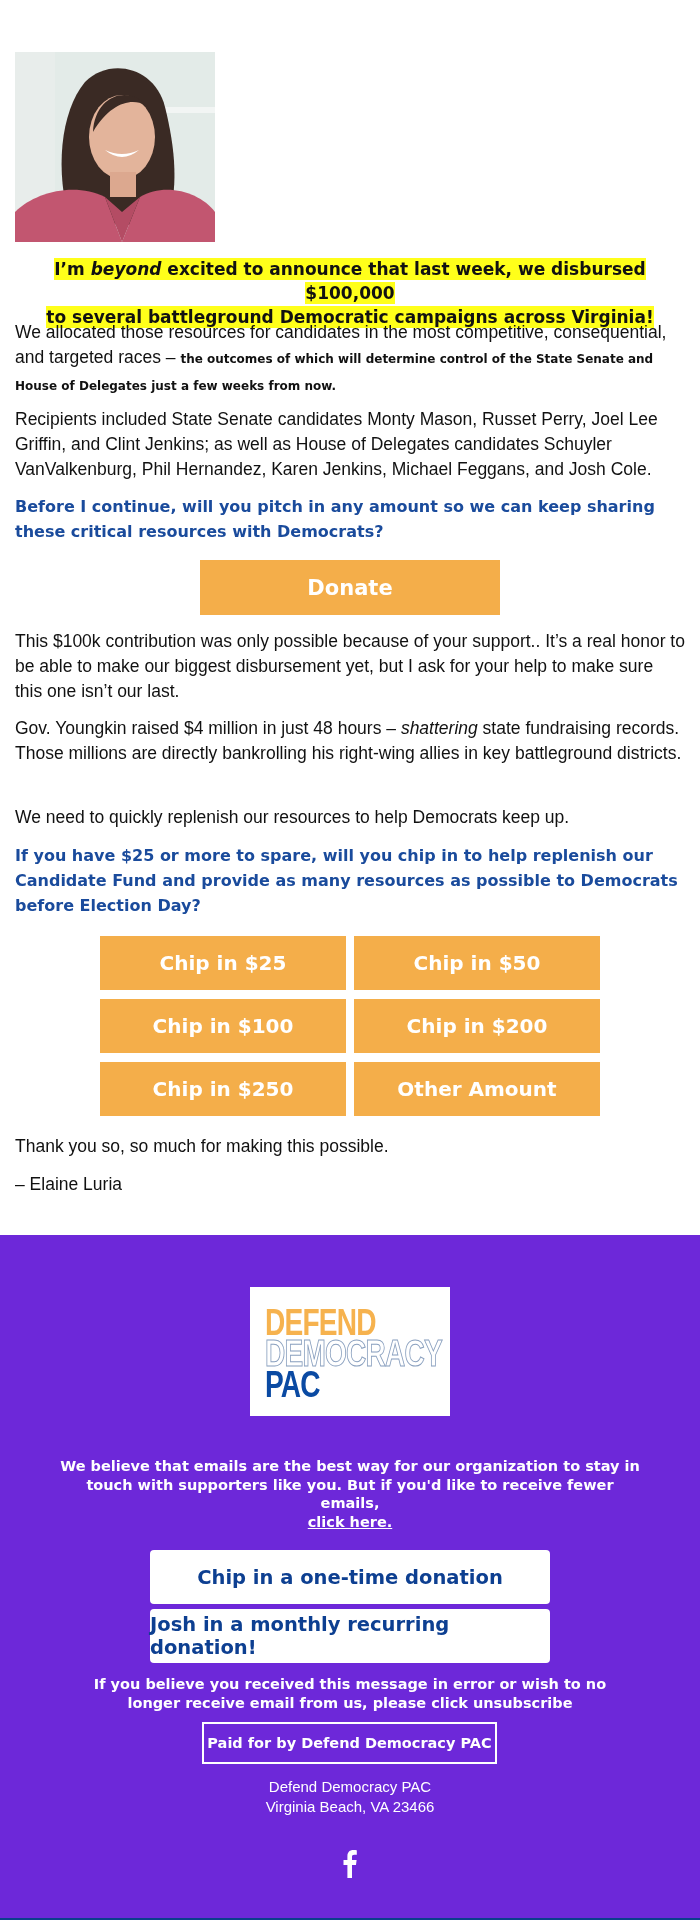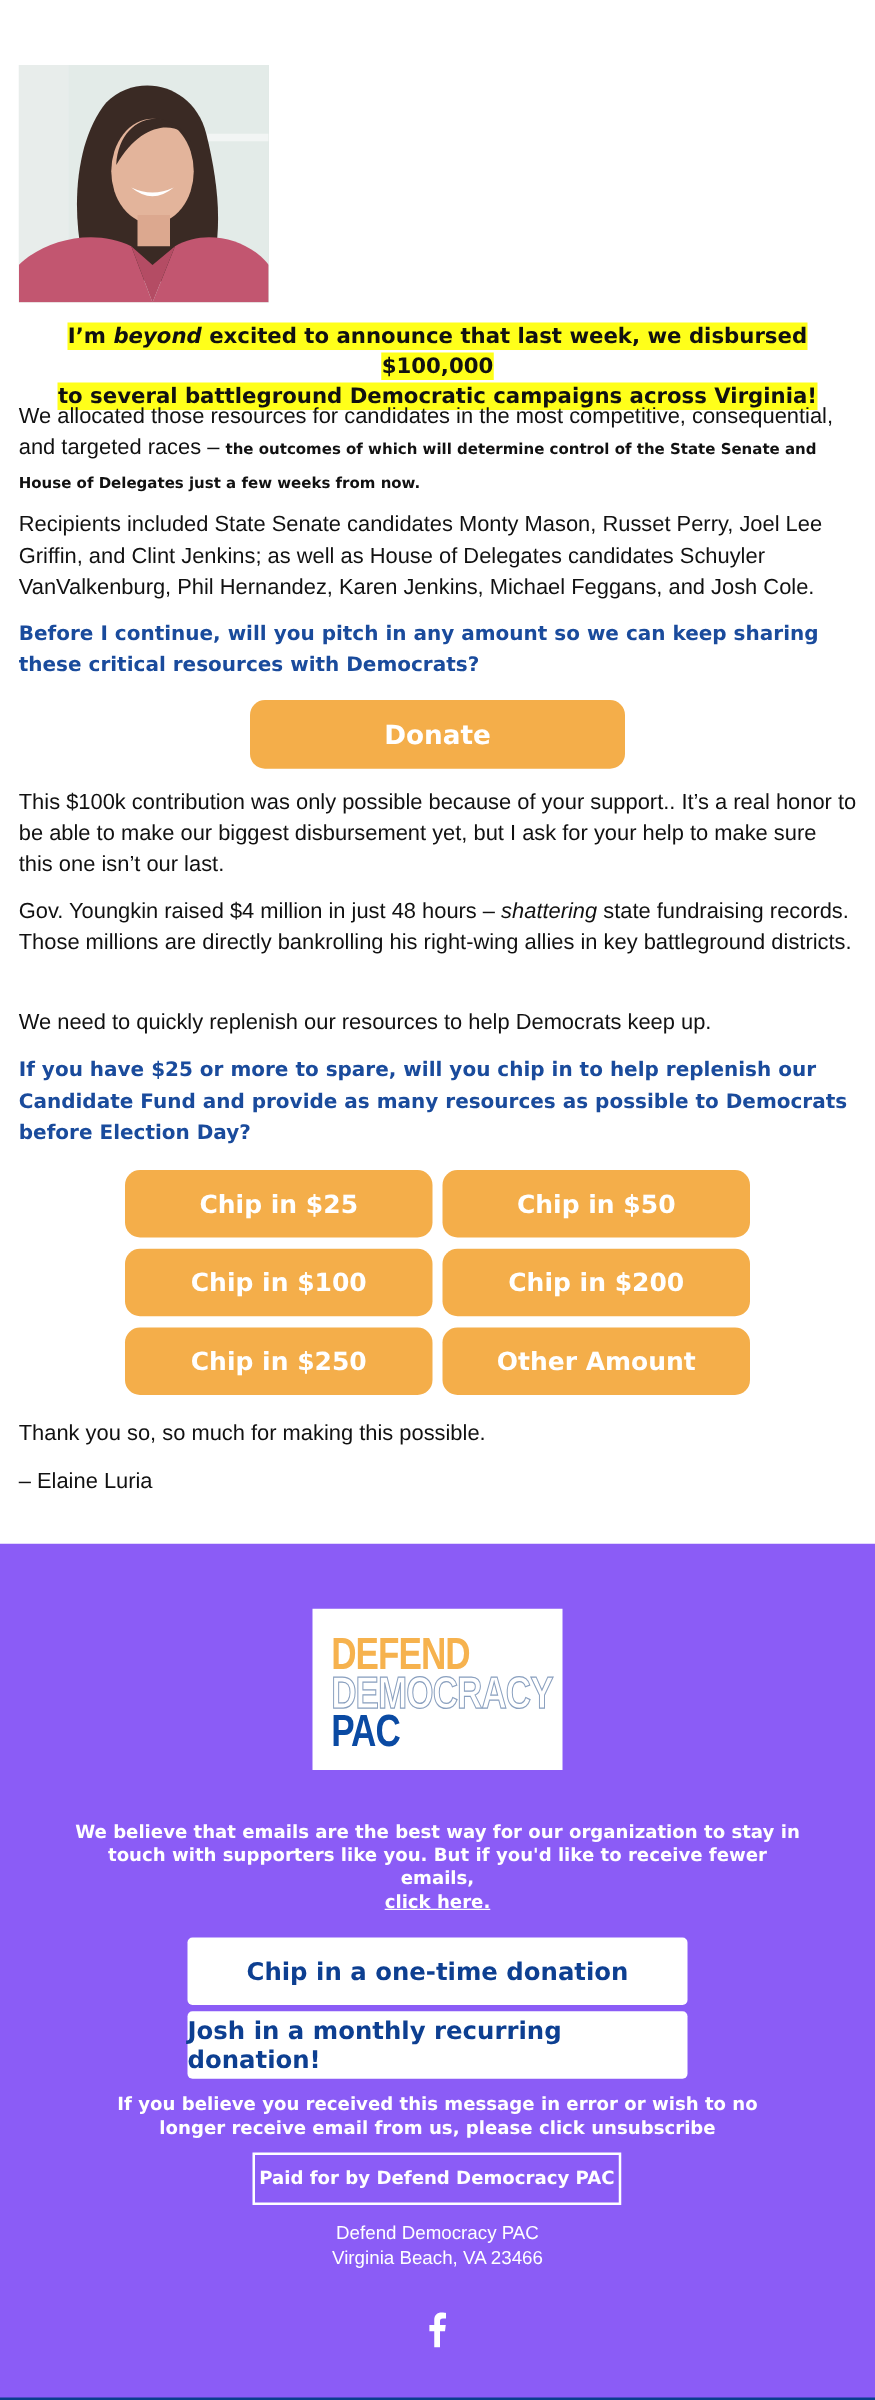--- a/index.html
+++ b/index.html
@@ -28,27 +28,27 @@
     position: absolute; left: 15px; width: 670px;
     font-family: "Liberation Sans", sans-serif;
     font-size: 17.5px; line-height: 25px; color: #111;
   }
   .p b { font-family: "DejaVu Sans", sans-serif; font-size: 12px; margin-top: 32px; }
   .q {
     position: absolute; left: 15px; width: 670px;
     font-weight: bold; font-size: 16px; line-height: 25px; color: #1a4b9c;
   }
   .btn-orange {
-    position: absolute; background: #f4ae4a; color: #ffffff; border-radius: 12px;
+    position: absolute; background: #f4ae4a; color: #ffffff; border-radius: 0;
     display: flex; align-items: center; justify-content: center;
     font-weight: bold; font-size: 20px; cursor: pointer;
   }
   .footer {
     position: absolute; left: 0; top: 1235px; width: 700px; height: 685px;
-    background: #8b5cf6;
+    background: #6d28d9;
     color: #ffffff;
     border-bottom: 2px solid #0b3f8c;
     box-sizing: border-box;
   }
   .logo-box {
     position: absolute; left: 250px; top: 52px; width: 200px; height: 129px;
     background: #ffffff;
   }
   .logo-line {
     position: absolute; left: 15px;

